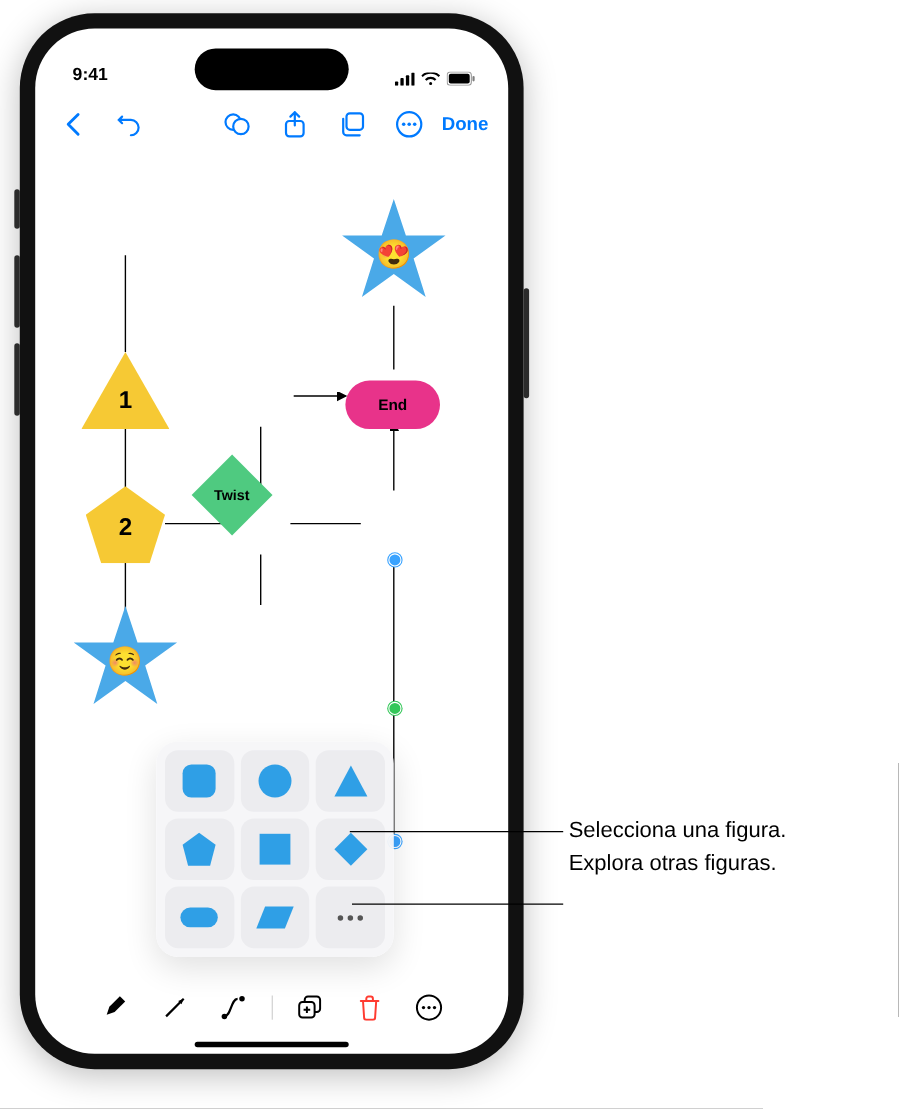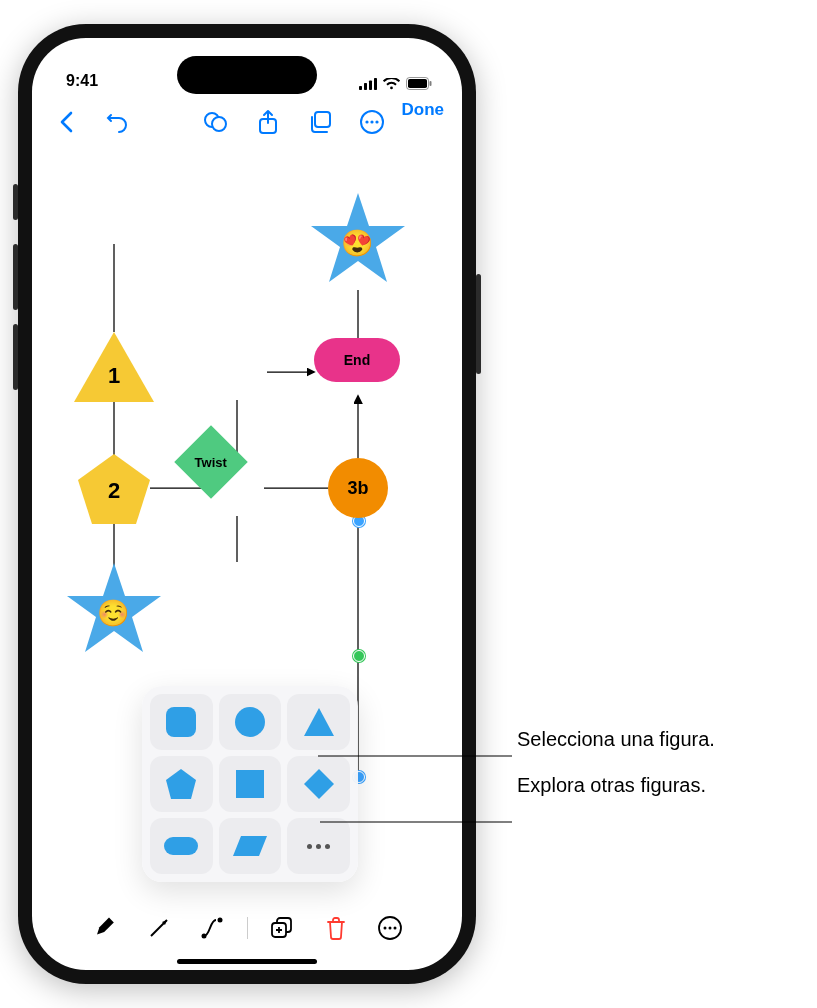--- a/index.html
+++ b/index.html
@@ -14,21 +14,20 @@
   }
   .phone {
     position: absolute;
     left: 18px;
     top: 12px;
     width: 458px;
     height: 960px;
     border-radius: 68px;
     background: #111;
     box-shadow: 0 6px 30px rgba(0,0,0,0.25);
-    margin-top: 12px;
   }
   .phone-side-btn {
     position: absolute;
     background: #2b2b2b;
     border-radius: 3px;
   }
   .screen {
     position: absolute;
     left: 14px;
     top: 14px;
@@ -64,20 +63,21 @@
   }
   .status-right { display: flex; align-items: center; gap: 6px; }
   .status-right svg { display: block; }
 
   .toolbar {
     position: absolute;
     top: 62px;
     left: 0; right: 0;
     height: 50px;
     display: flex;
+    align-items: center;
     padding: 0 12px;
     gap: 8px;
     color: #007aff;
     z-index: 10;
   }
   .toolbar .tbtn {
     flex: 0 0 auto;
     width: 44px;
     height: 44px;
     display: flex;
@@ -304,31 +304,28 @@
         <div class="txt">2</div>
       </div>
 
       <div class="node star-wrap" style="left:32px; top:410px;">
         <svg width="100" height="100" viewBox="0 0 100 100">
             <polygon points="50,3 61,36 97,36 68,57 79,92 50,71 21,92 32,57 3,36 39,36" fill="#4aa9e8"></polygon>
           </svg>
         <div class="emoji">☺️</div>
       </div>
 
-      <div class="node circle-orange" style="left:296px; top:308px;">
-          <span>3b</span>
-        </div>
 
       <div class="node" style="left:179px; top:312px;">
         <div class="diamond node">
             <span>Twist</span>
           </div>
       </div>
 
-      <div class="node pill-pink" style="left:282px; top:188px;">
+      <div class="node pill-pink" style="left:282px; top:208px;">
           <span>End</span>
         </div>
 
       <div class="node star-wrap" style="left:276px; top:40px;">
         <svg width="100" height="100" viewBox="0 0 100 100">
             <polygon points="50,3 61,36 97,36 68,57 79,92 50,71 21,92 32,57 3,36 39,36" fill="#4aa9e8"></polygon>
           </svg>
         <div class="emoji">😍</div>
       </div>
 
@@ -427,14 +424,14 @@
 
       <div class="home-indicator"></div>
     </div>
   </div>
 </div>
 
 <svg class="callout-line" style="left:0;top:0;width:817px;height:1008px;">
   <polyline points="318,756 500,756 512,756"></polyline>
   <polyline points="320,822 500,822 512,822"></polyline>
 </svg>
-<div class="callout" style="left:517px; top:728px;text-align:right;">Selecciona una figura.</div>
+<div class="callout" style="left:517px; top:744px;text-align:right;">Selecciona una figura.</div>
 <div class="callout" style="left:517px; top:774px;">Explora otras figuras.</div>
 
 </body></html>

